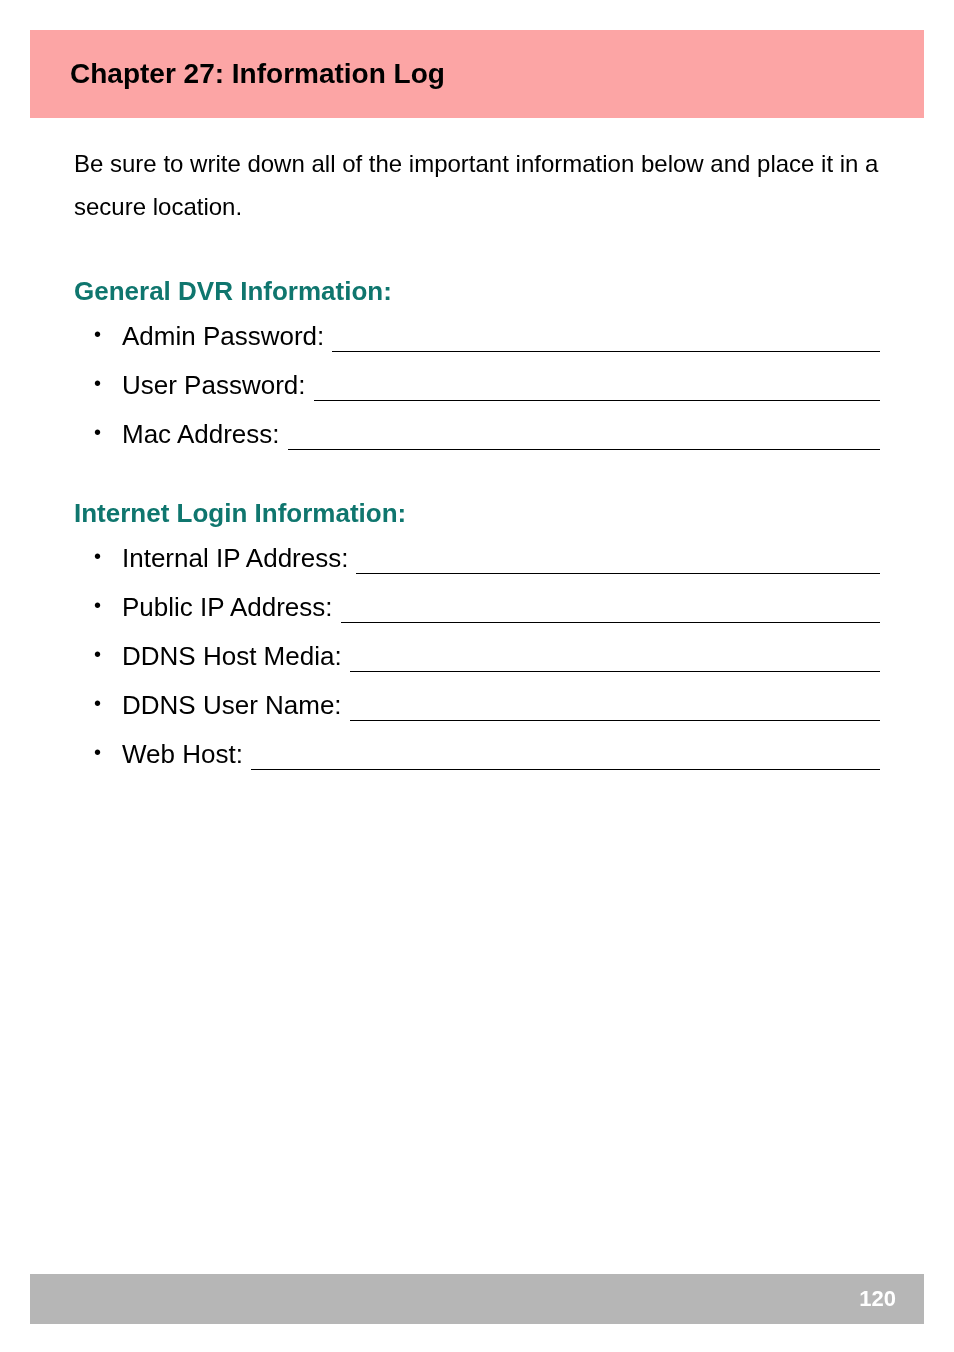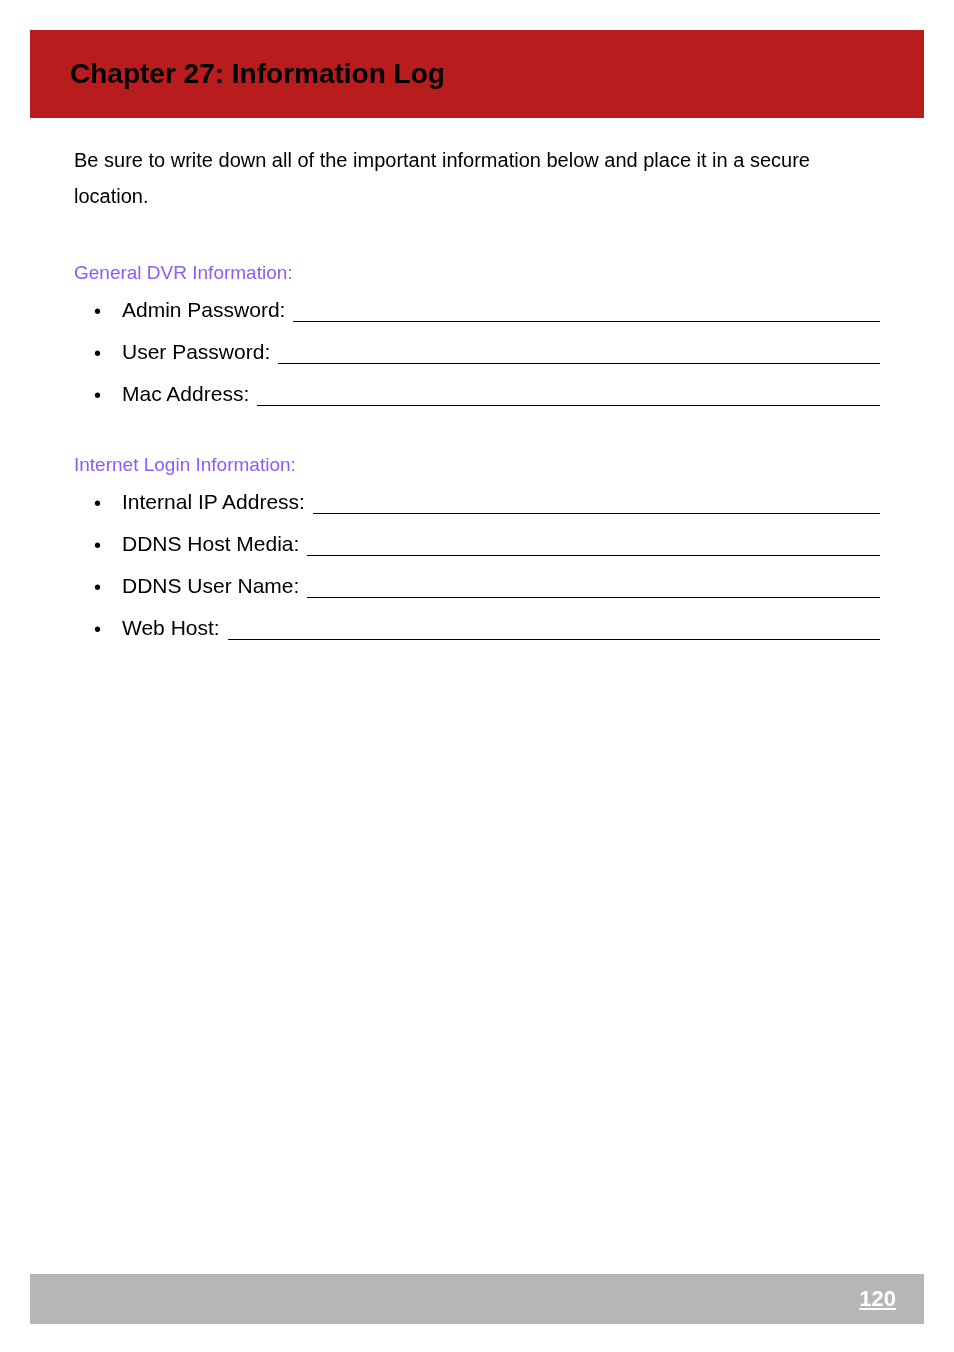--- a/index.html
+++ b/index.html
@@ -11,42 +11,43 @@
       font-family: Arial, Helvetica, sans-serif;
       background: #fff;
       width: 954px;
       height: 1352px;
       position: relative;
     }
     .page-wrapper {
       padding: 30px 30px 0 30px;
     }
     .chapter-header {
-      background: #b91c1c;
+      background: #fca5a5;
       padding: 28px 20px 28px 40px;
       margin-bottom: 24px;
     }
     .chapter-title {
       font-size: 28px;
       font-weight: bold;
       color: #000;
     }
     .content {
       padding: 0 44px;
     }
     .intro-text {
-      font-size: 20px;
+      font-size: 24px;
       line-height: 1.8;
       color: #000;
       margin-bottom: 48px;
     }
     .section-title {
-      font-size: 19px;
-      color: #8b5cf6;
+      font-size: 26px;
+      color: #0f766e;
       margin-bottom: 14px;
+      font-weight: bold;
     }
     .field-list {
       list-style: none;
       padding-left: 48px;
       margin-bottom: 48px;
     }
     .field-item {
       display: flex;
       align-items: flex-end;
       margin-bottom: 18px;
@@ -54,21 +55,21 @@
     }
     .field-item::before {
       content: "•";
       position: absolute;
       left: -28px;
       top: 2px;
       font-size: 20px;
       color: #000;
     }
     .field-label {
-      font-size: 21px;
+      font-size: 26px;
       color: #000;
       white-space: nowrap;
       padding-right: 8px;
     }
     .field-line {
       flex: 1;
       border-bottom: 1.5px solid #000;
       height: 22px;
     }
     .footer {
@@ -80,21 +81,20 @@
       height: 50px;
       display: flex;
       align-items: center;
       justify-content: flex-end;
       padding-right: 28px;
     }
     .page-number {
       color: #fff;
       font-weight: bold;
       font-size: 22px;
-      text-decoration: underline;
     }
   </style>
 </head>
 <body>
 
 <div class="page-wrapper">
   <div class="chapter-header">
     <h1 class="chapter-title">Chapter 27: Information Log</h1>
   </div>
 
@@ -120,20 +120,24 @@
     </div>
 
     <div>
       <div class="section-title">Internet Login Information:</div>
       <ul class="field-list">
         <li class="field-item">
           <span class="field-label">Internal IP Address:</span>
           <span class="field-line"></span>
         </li>
         <li class="field-item">
+          <span class="field-label">Public IP Address:</span>
+          <span class="field-line"></span>
+        </li>
+        <li class="field-item">
           <span class="field-label">DDNS Host Media:</span>
           <span class="field-line"></span>
         </li>
         <li class="field-item">
           <span class="field-label">DDNS User Name:</span>
           <span class="field-line"></span>
         </li>
         <li class="field-item">
           <span class="field-label">Web Host:</span>
           <span class="field-line"></span>

